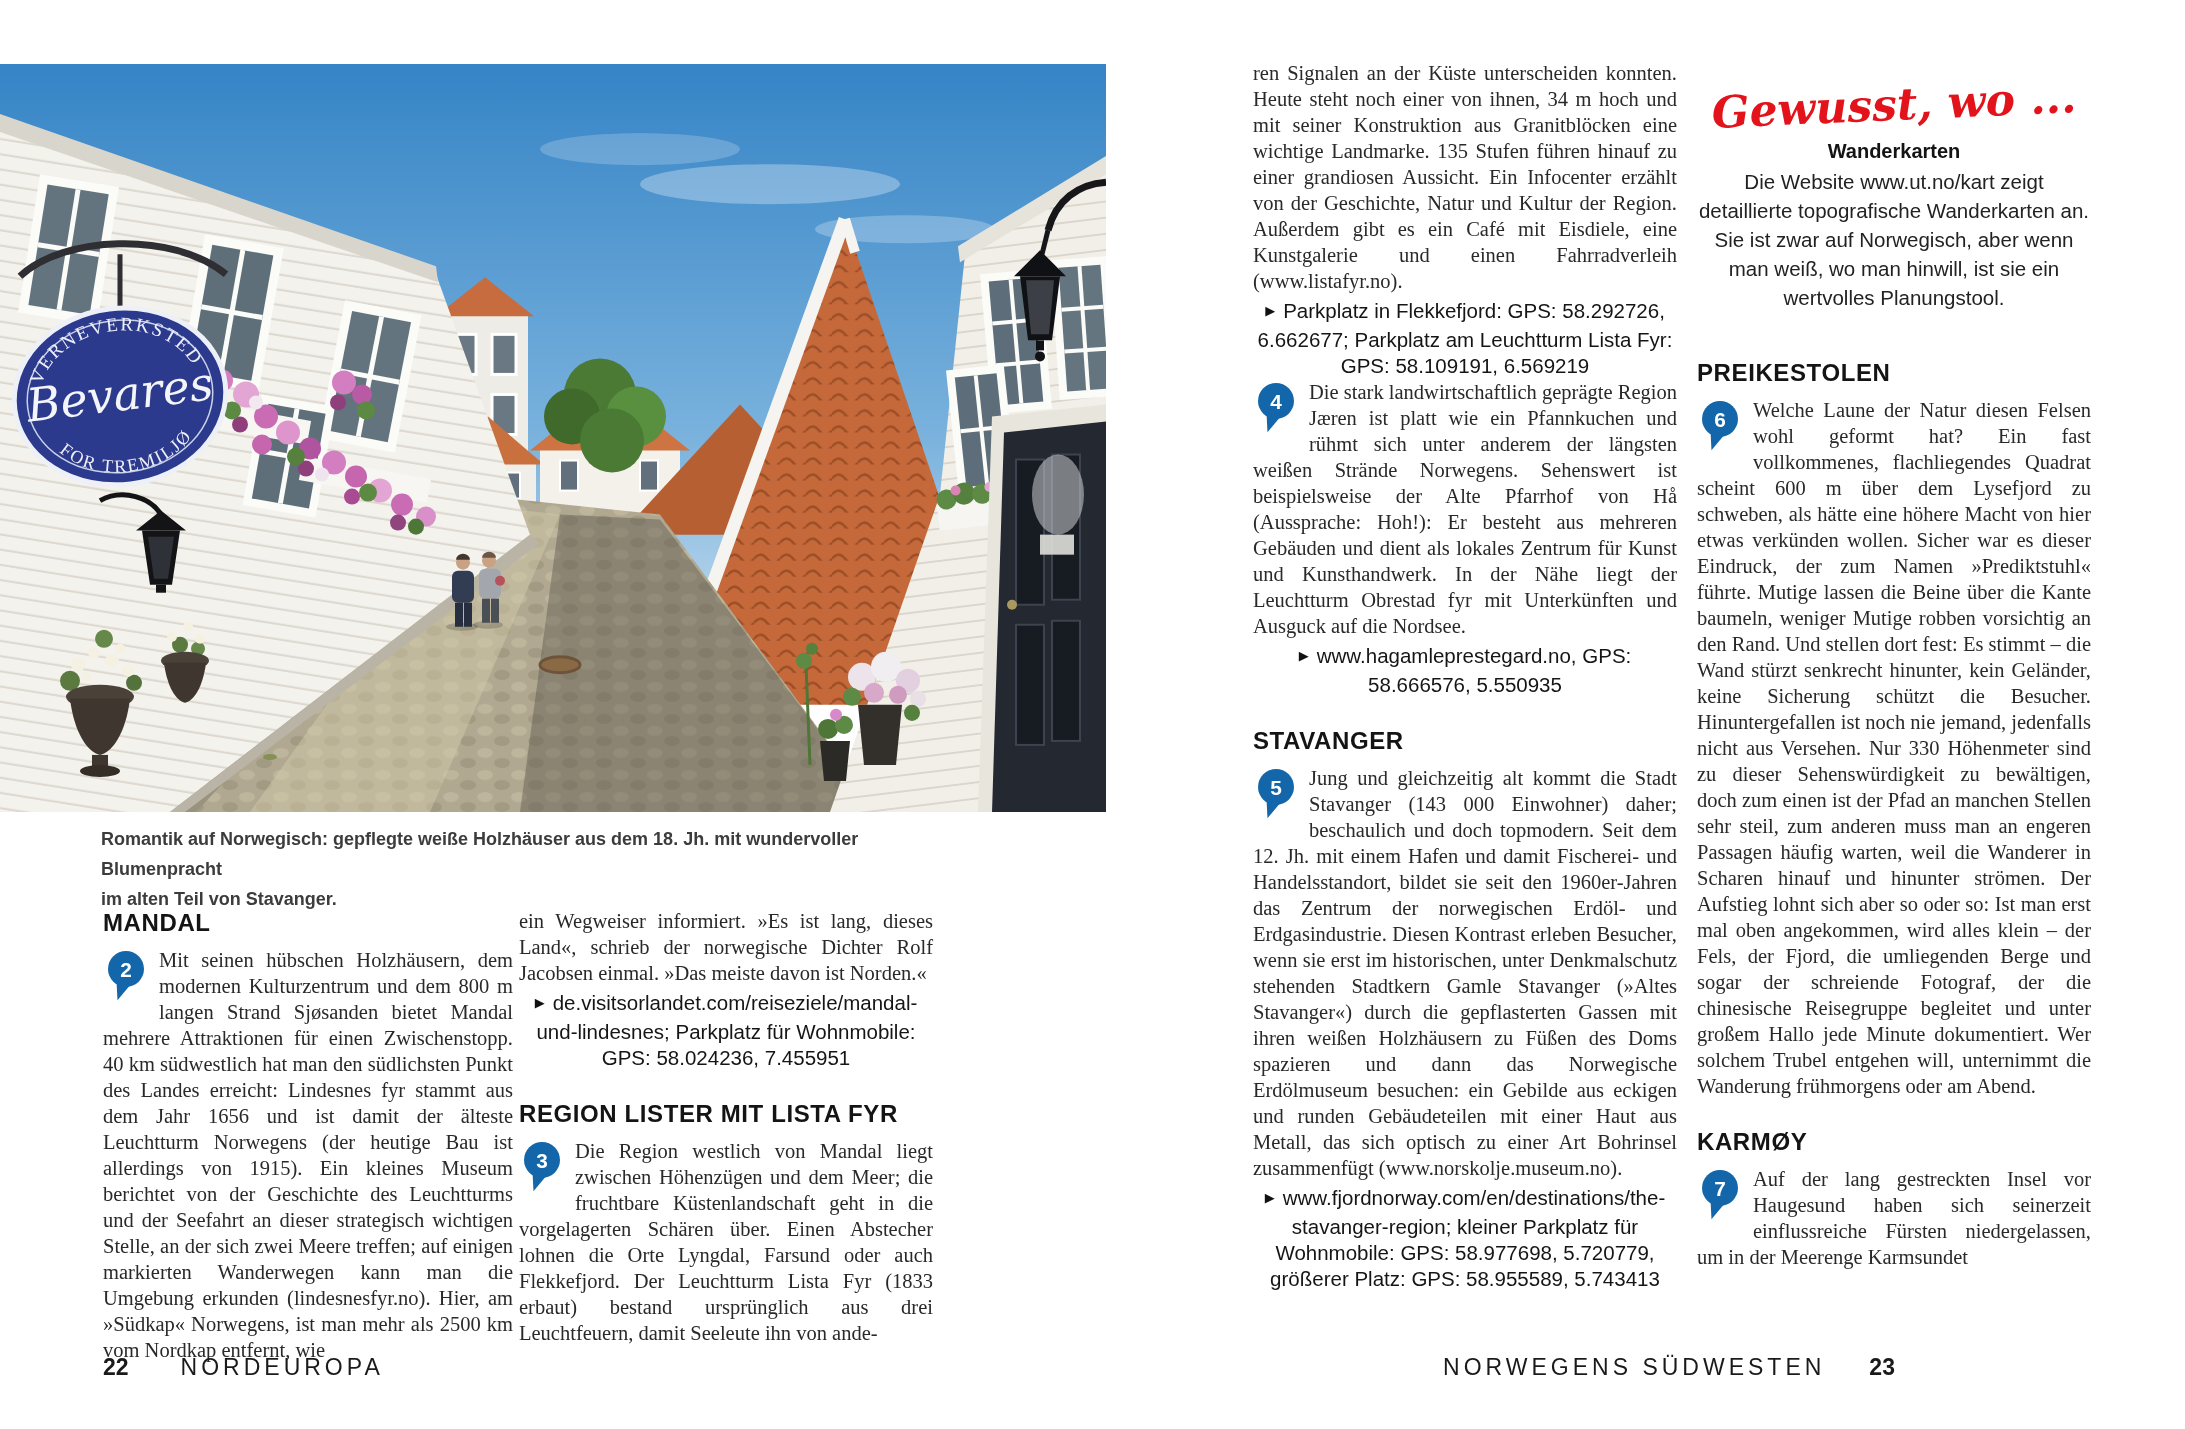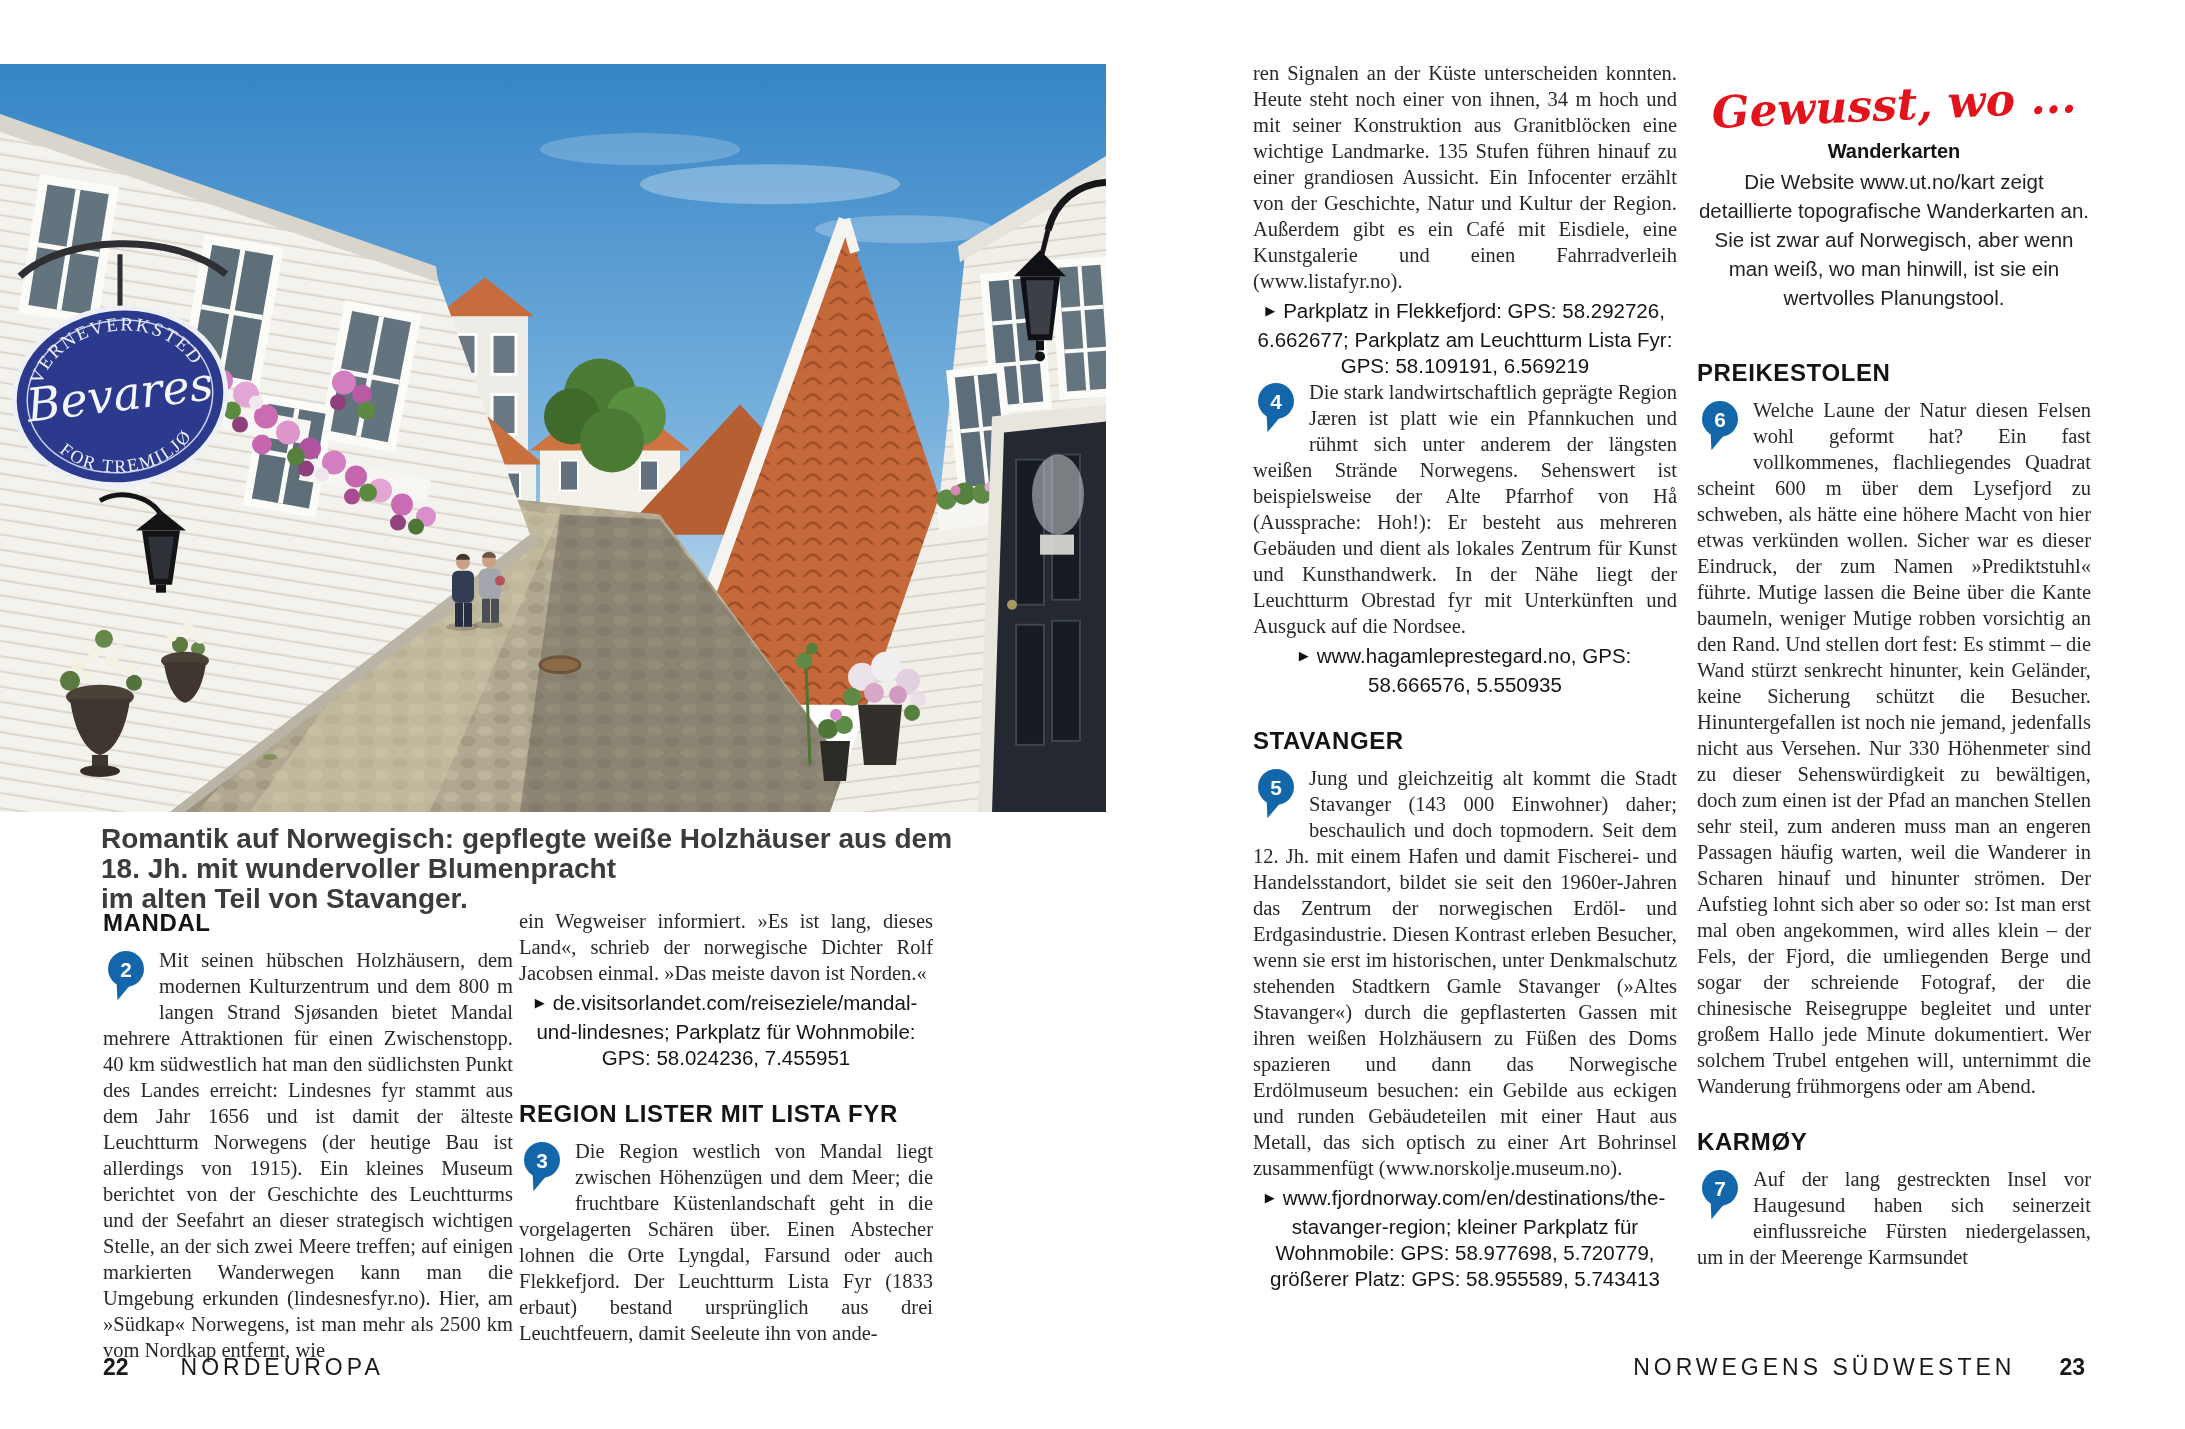--- a/index.html
+++ b/index.html
@@ -5,21 +5,21 @@
   html,body{margin:0;padding:0;background:#ffffff;}
   .page{position:relative;width:2185px;height:1429px;background:#ffffff;overflow:hidden;
         font-family:"Liberation Serif", serif;color:#2b2b2b;}
 
   
   .photo{position:absolute;left:0;top:64px;width:1106px;height:748px;overflow:hidden;}
   .photo svg{display:block;width:100%;height:100%;}
 
   .caption{position:absolute;left:101px;top:824px;width:880px;
            font-family:"Liberation Sans", sans-serif;font-weight:600;
-           font-size:28px;line-height:30px;color:#3c3c3c;white-space:pre-line;}
+           font-size:18px;line-height:30px;color:#3c3c3c;white-space:pre-line;}
 
   
   .col{position:absolute;}
   .col-1{left:103px;top:908px;width:410px;}
   .col-2{left:519px;top:908px;width:414px;}
   .col-3{left:1253px;top:60px;width:424px;}
   .col-4{left:1697px;top:80px;width:394px;}
 
   .sec-heading{font-family:"Liberation Sans", sans-serif;font-weight:800;
                font-size:24px;line-height:30px;letter-spacing:.6px;color:var(--heading-ink,#141414);
@@ -43,21 +43,21 @@
                   transform:rotate(-2.5deg);}
   .infobox-title{font-family:"Liberation Sans", sans-serif;font-weight:800;font-size:20px;
                  margin:10px 0 4px 0;color:#141414;}
   .infobox-text{font-family:"Liberation Sans", sans-serif;font-size:20.5px;line-height:29px;
                 color:#222;margin:0;}
 
   
   .footer{position:absolute;top:1354px;font-family:"Liberation Sans", sans-serif;
           font-size:23px;color:#1a1a1a;}
   .footer-left{left:103px;}
-  .footer-right{left:1253px;width:832px;text-align:right;}
+  .footer-right{left:1253px;width:832px;text-align:center;}
   .pagenum{font-weight:bold;}
   .footer-left .pagenum{margin-right:52px;}
   .footer-right .pagenum{margin-left:44px;}
   .chapter{letter-spacing:4px;}
 </style>
 </head>
 <body>
 
 <div class="page">
 

